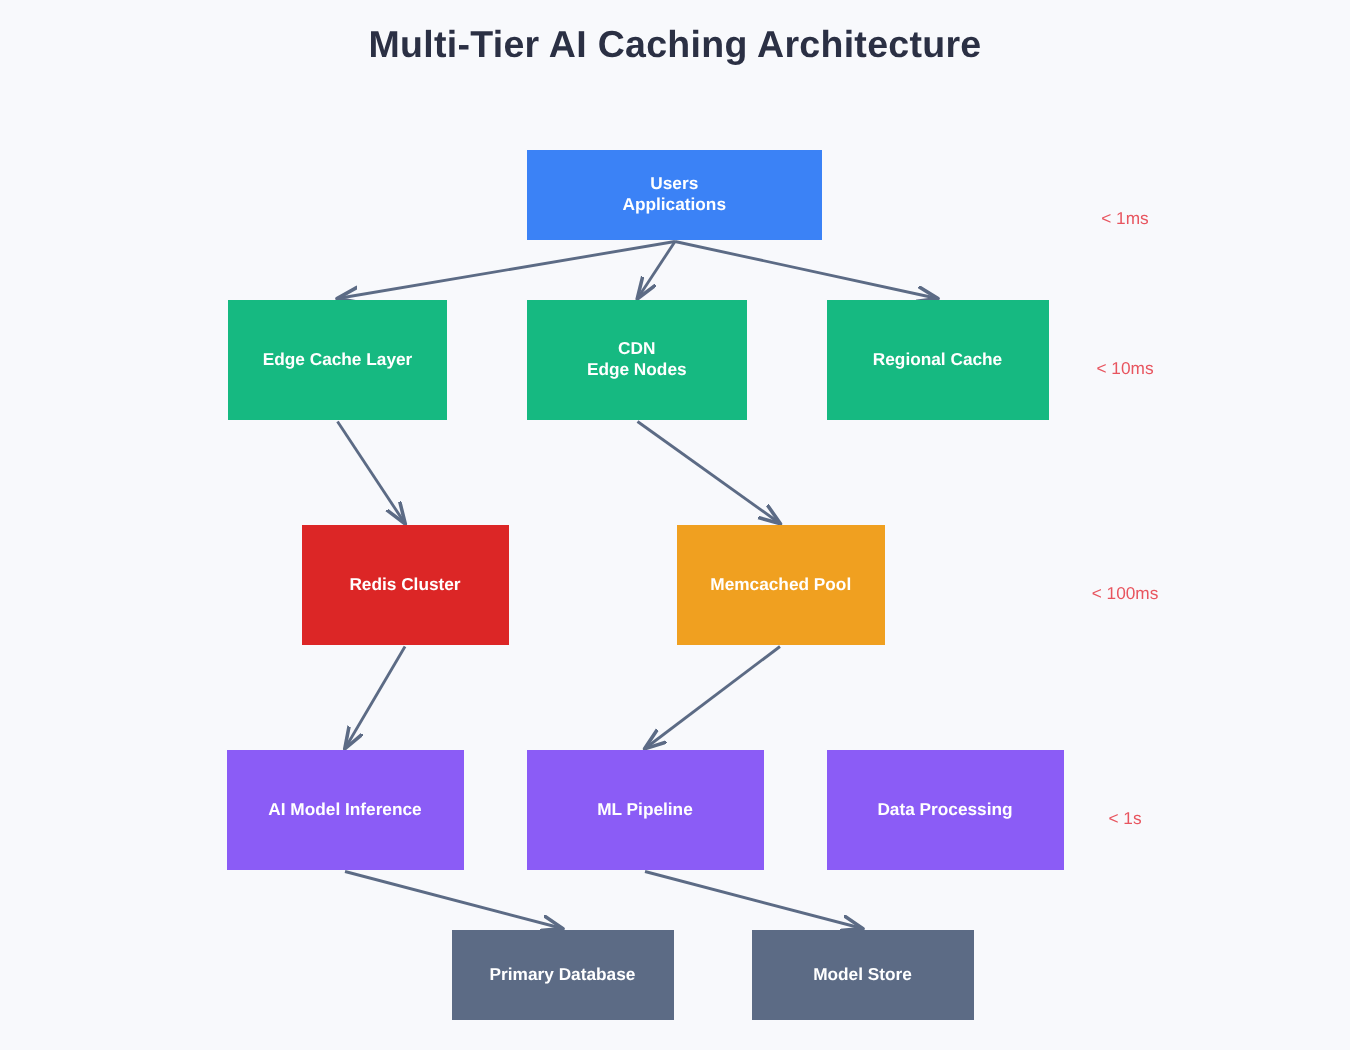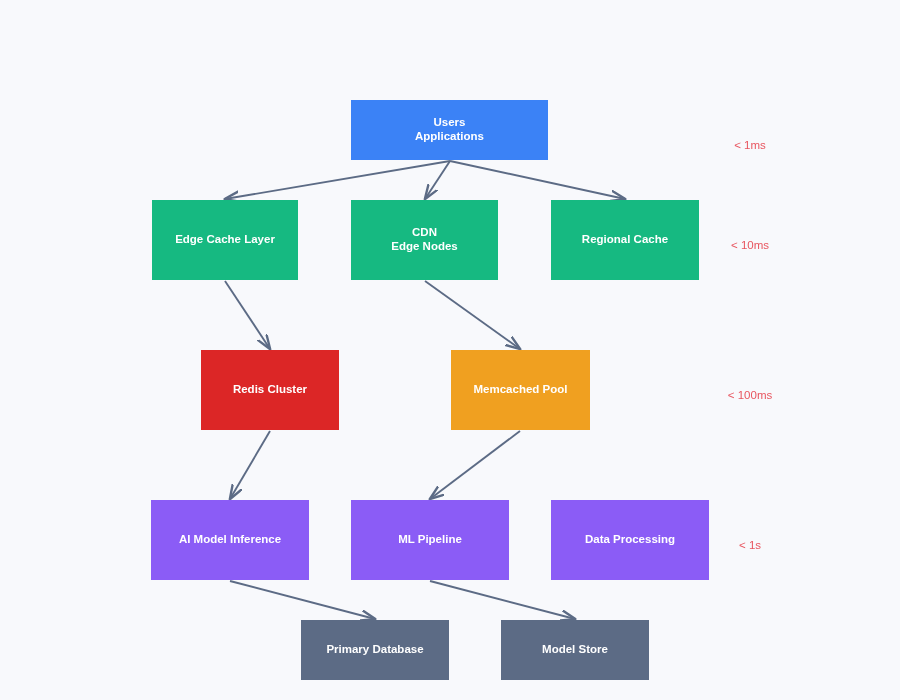--- a/index.html
+++ b/index.html
@@ -60,20 +60,21 @@
     stroke: #5c6b85;
     stroke-width: 1.9;
     fill: none;
   }
 </style>
 </head>
 <body style="background: rgb(248, 249, 252);">
 
 <div id="diagram-root">
 
+  <div class="page-title">Multi-Tier AI Caching Architecture</div>
 
   <svg class="canvas" viewBox="0 0 900 700">
     <defs>
       <marker id="arrowhead" markerWidth="9" markerHeight="9" refX="7.4" refY="3.1" orient="auto" markerUnits="strokeWidth">
         <path d="M0,0.4 L7.6,3.1 L0,5.8" fill="none" stroke="#5c6b85" stroke-width="1.25" stroke-linecap="round" stroke-linejoin="round"></path>
       </marker>
     </defs>
 
     <g id="edges-layer">
         <line x1="450" y1="161" x2="225" y2="199" class="edge-line" stroke="#5c6b85" marker-end="url(#arrowhead)"></line>

